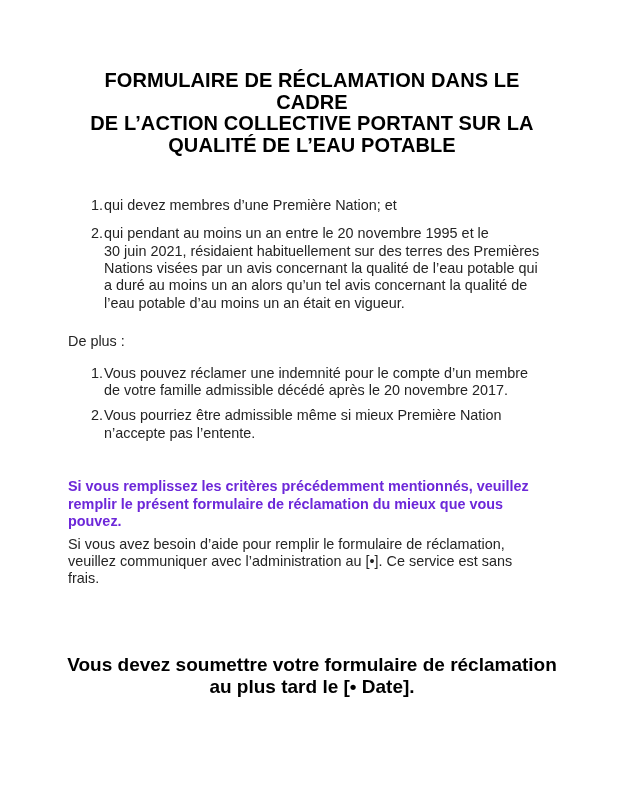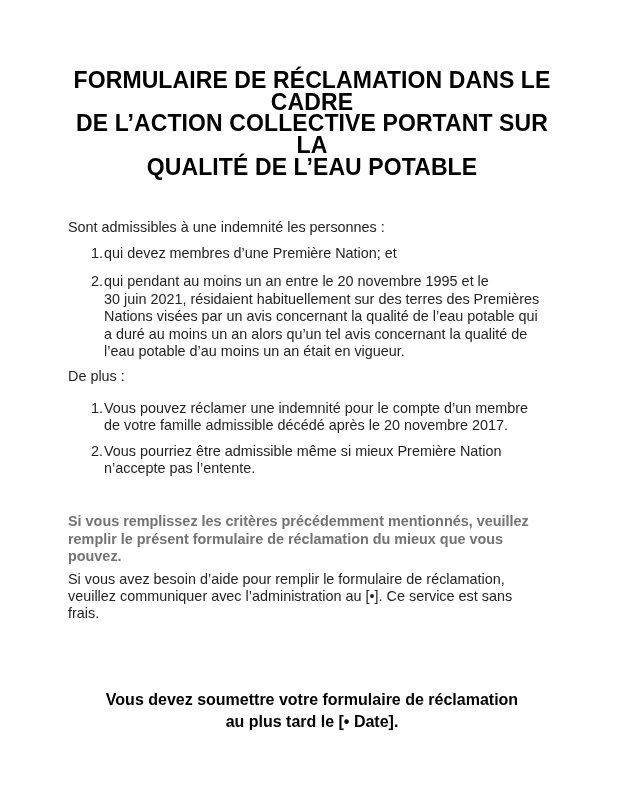--- a/index.html
+++ b/index.html
@@ -16,61 +16,60 @@
     padding: 70px 52px 0 68px;
     font-family: "Liberation Sans", sans-serif;
     font-size: 14.4px;
     line-height: 17.4px;
     color: #242424;
     overflow: hidden;
   }
   .pre { white-space: pre-line; }
   .title {
     margin: 0 16px 40px 0;
-    font-size: 23px;
+    font-size: 20px;
     line-height: 21.7px;
     font-weight: bold;
     text-align: center;
     color: #000000;
     letter-spacing: 0.1px;
   }
   p { margin: 0; }
   .olist { margin-top: 9px; }
   .olist .li { display: flex; padding-left: 23px; }
   .olist .li + .li { margin-top: 11px; }
   .olist.tight { margin-top: 14px; }
   .olist.tight .li + .li { margin-top: 8px; }
   .num { flex: none; width: 13px; }
   .litext { flex: 1 1 auto; }
-  .deplus { margin-top: 8px; }
+  .deplus { margin-top: 21px; }
   .bold-note {
     margin-top: 36px;
     font-weight: bold;
-    color: #737373;
+    color: #6d28d9;
   }
   .help-note { margin-top: 5px; }
   .deadline {
     margin: 66px 6px 0 -10px;
-    font-size: 16px;
+    font-size: 19px;
     line-height: 22px;
     font-weight: bold;
     text-align: center;
     color: #000000;
   }
 </style>
 </head>
 <body>
 
 <div class="page">
 
   <h1 class="title pre">FORMULAIRE DE RÉCLAMATION DANS LE CADRE
 DE L’ACTION COLLECTIVE PORTANT SUR LA
 QUALITÉ DE L’EAU POTABLE</h1>
 
-  <p class="pre">Sont admissibles à une indemnité les personnes :</p>
 
   <div class="olist">
     <div class="li">
       <span class="num">1.</span>
       <span class="litext pre">qui devez membres d’une Première Nation; et</span>
     </div>
     <div class="li">
       <span class="num">2.</span>
       <span class="litext pre">qui pendant au moins un an entre le 20 novembre 1995 et le
 30 juin 2021, résidaient habituellement sur des terres des Premières

